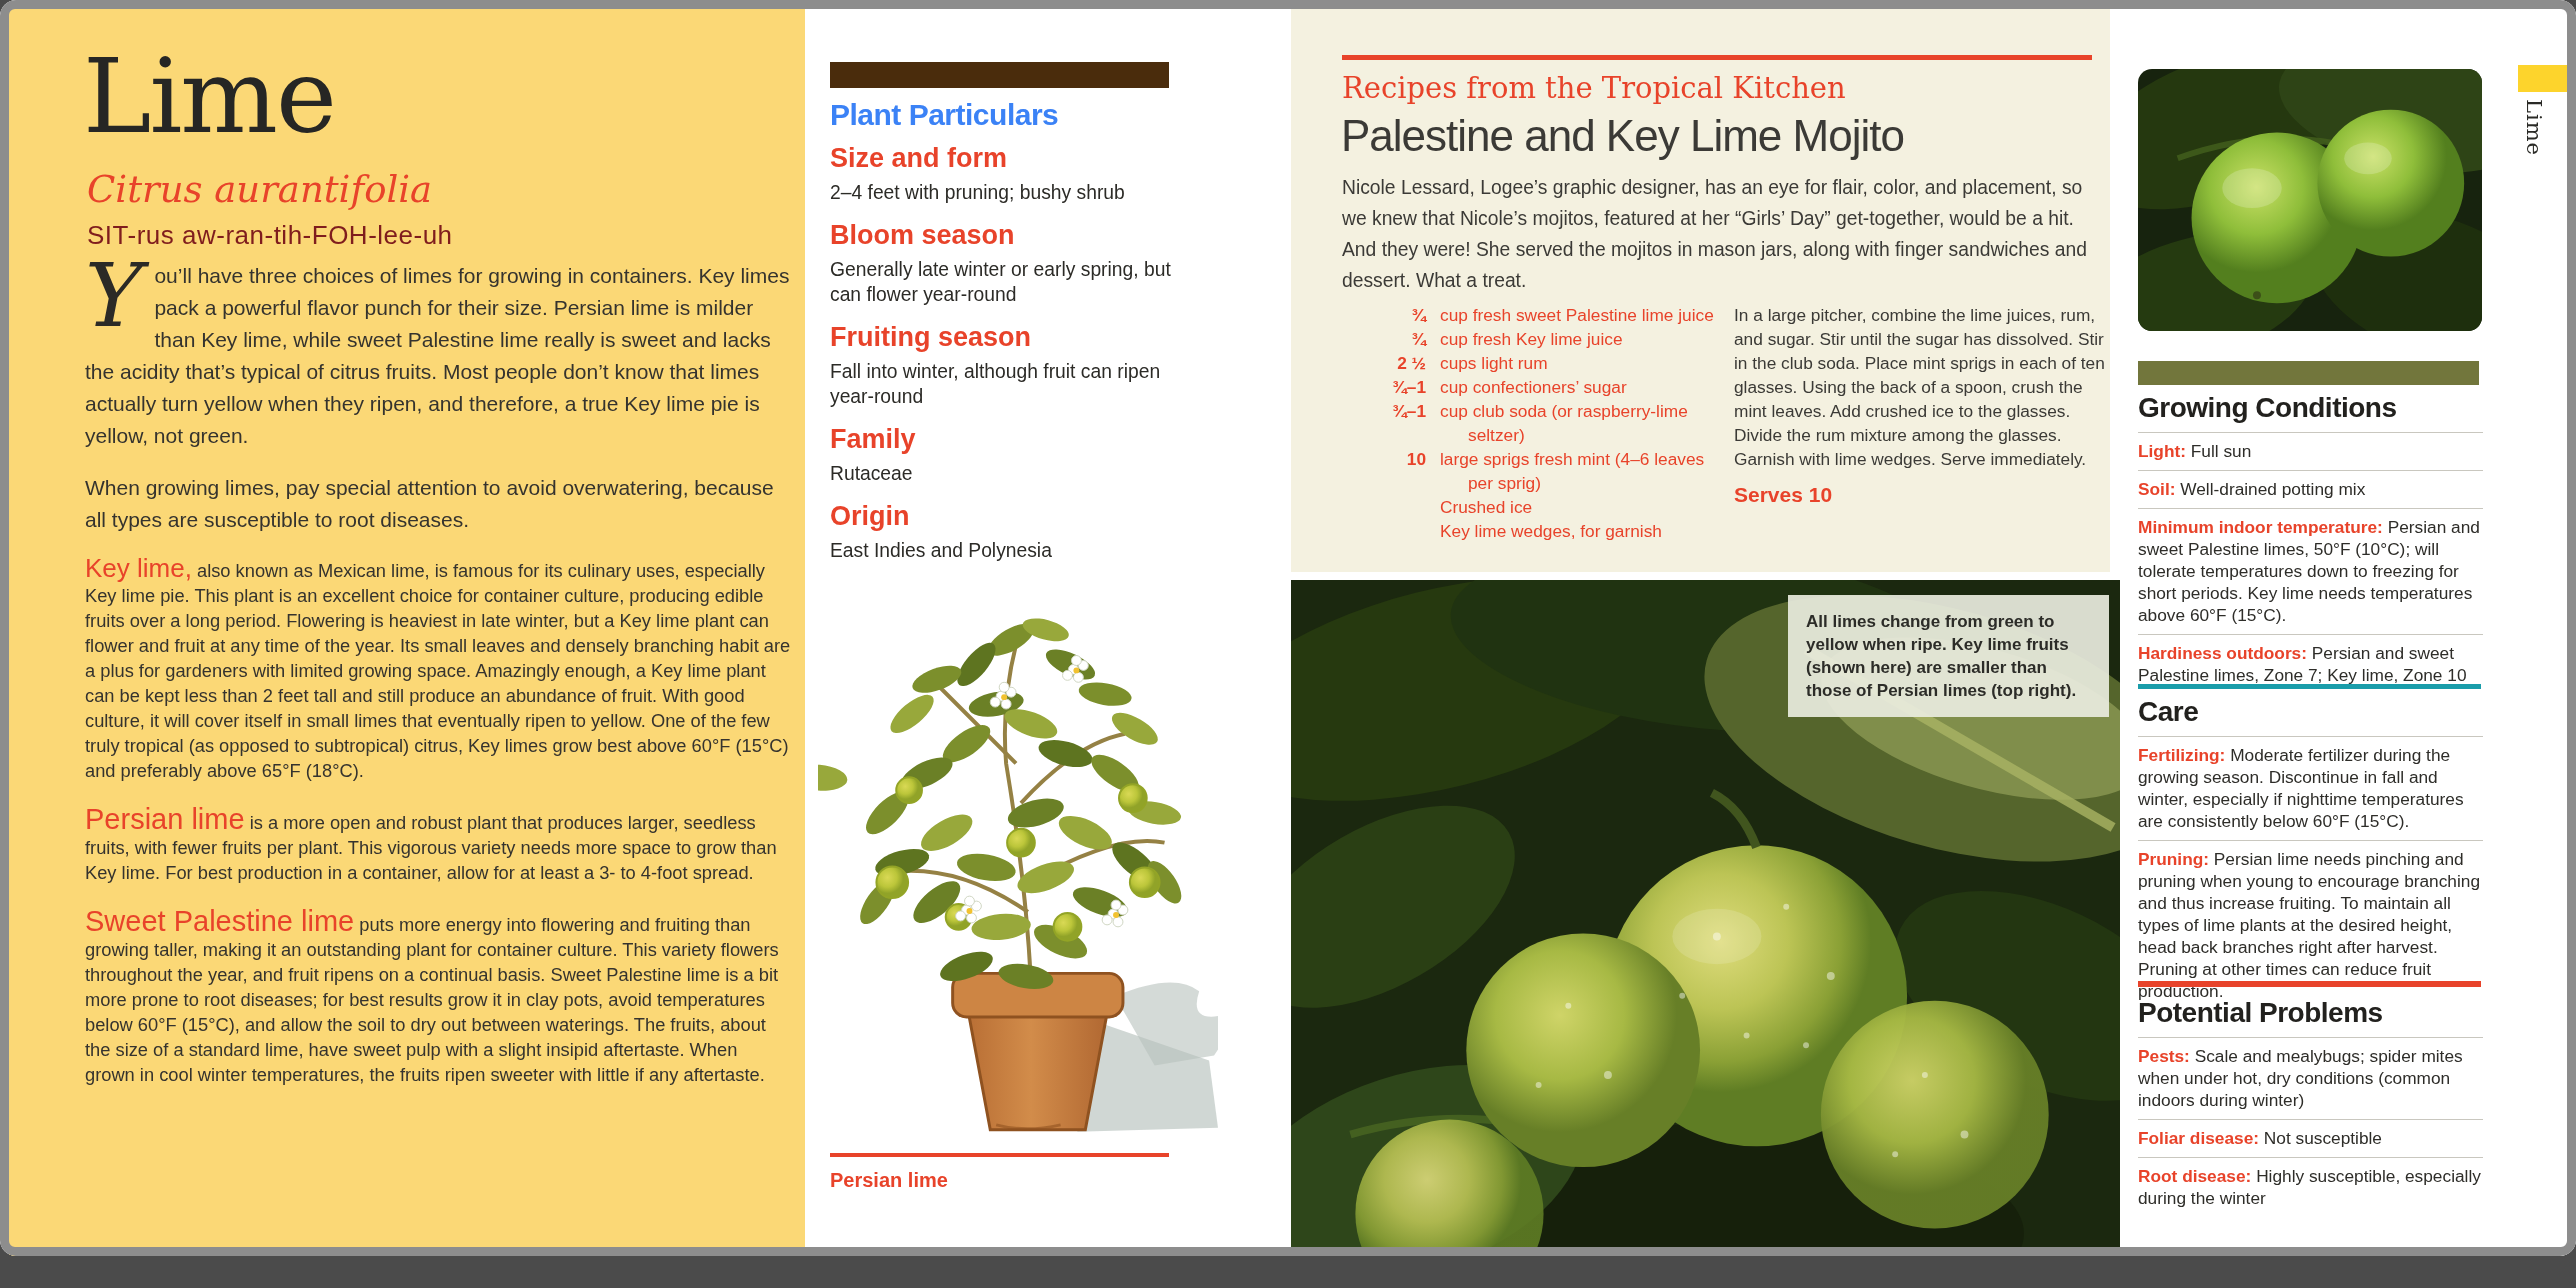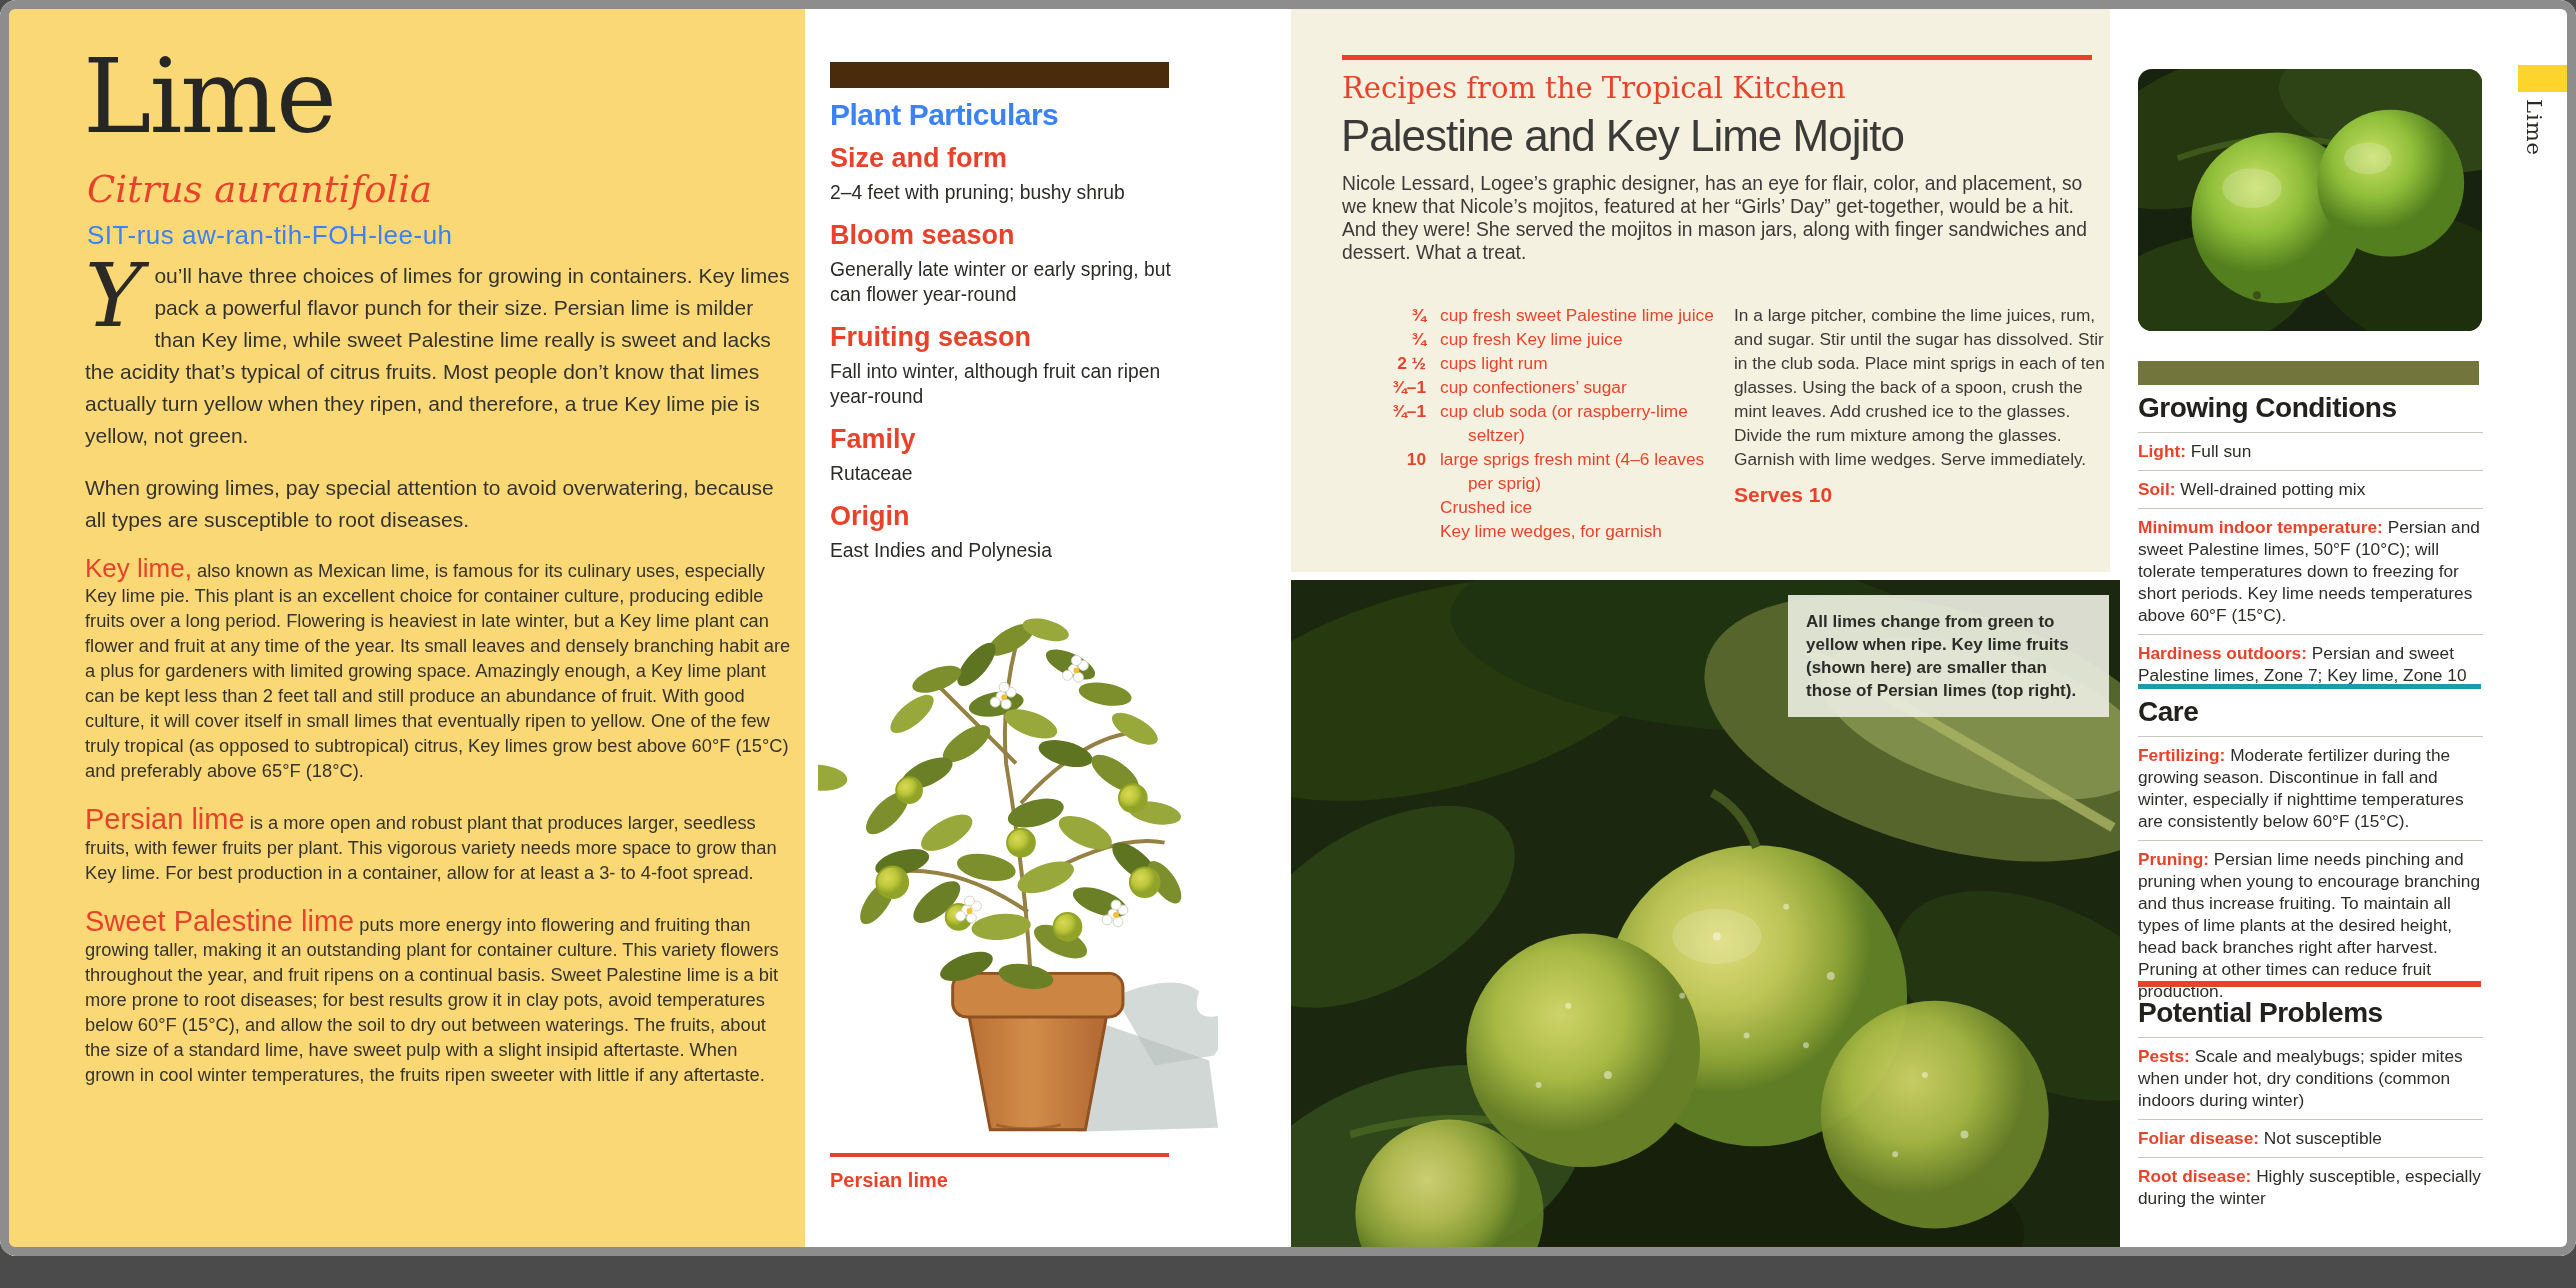--- a/index.html
+++ b/index.html
@@ -8,21 +8,21 @@
   .abs{position:absolute;}
   
   .frame{position:absolute;inset:0;border:9px solid #8d8d8d;border-radius:15px;pointer-events:none;z-index:60;}
   
   .yellow-page{left:9px;top:9px;width:796px;height:1270px;background:#fbd876;}
   .cream-panel{left:1291px;top:9px;width:819px;height:563px;background:#f4f1e0;}
   
   .lime-title{left:83px;top:42px;font-family:"DejaVu Serif",serif;font-size:103px;line-height:1.05;
               color:#262624;letter-spacing:-2px;}
   .species{left:87px;top:168px;font-family:"DejaVu Serif",serif;font-style:italic;font-size:37px;color:#e8432a;}
-  .pron{left:87px;top:220px;font-size:26px;color:#3b82f6;letter-spacing:0.5px;}
+  .pron{left:87px;top:220px;font-size:26px;color:#7f1d1d;letter-spacing:0.5px;}
   .intro{left:85px;top:260px;width:707px;font-size:21px;line-height:32px;color:#35332e;}
   .intro p{margin:0 0 20px 0;}
   .dropcap{float:left;font-family:"DejaVu Serif",serif;font-style:italic;font-size:87px;line-height:61px;
            padding:6px 12px 0 0;color:#2b2a26;}
   .varieties{left:85px;top:555px;width:707px;font-size:18.3px;line-height:25px;color:#35332e;}
   .varieties p{margin:0 0 22px 0;}
   .lead{color:#e8432a;font-size:29px;line-height:1;}
   .lead.small{font-size:26px;}
   .pageno{font-size:25px;font-weight:bold;color:#e8432a;margin-top:28px;}
   .pn-left{left:87px;top:1229px;}
@@ -34,21 +34,21 @@
   .pp-item{margin-bottom:15px;}
   .pp-label{font-size:27px;font-weight:bold;color:#e8432a;margin-bottom:3px;}
   .pp-value{font-size:19.3px;line-height:25px;color:#2c2b27;margin-top:6px;}
   .illo{left:818px;top:585px;width:400px;height:551px;}
   .illo-rule{left:830px;top:1153px;width:339px;height:4px;background:#e8432a;}
   .illo-cap{left:830px;top:1169px;font-size:20px;font-weight:bold;color:#e8432a;}
   
   .r-rule{left:1342px;top:55px;width:750px;height:5px;background:#e8432a;}
   .r-kicker{left:1342px;top:71px;font-family:"DejaVu Serif",serif;font-size:29px;color:#e8432a;}
   .r-title{left:1341px;top:111px;font-size:44px;font-weight:normal;color:#3b3a36;letter-spacing:-1px;}
-  .r-intro{left:1342px;top:172px;width:753px;font-size:19.3px;line-height:23px;color:#3b3a36;}
+  .r-intro{left:1342px;top:172px;width:753px;font-size:19.3px;line-height:31px;color:#3b3a36;}
   .r-ings{left:1343px;top:303px;width:388px;color:#e8432a;font-size:17.3px;line-height:24px;}
   .ing-row{display:flex;}
   .ing-qty{width:83px;text-align:right;padding-right:14px;font-weight:bold;flex:none;}
   .ing-text{flex:1;padding-left:28px;text-indent:-28px;}
   .r-steps{left:1734px;top:303px;width:376px;font-size:17.3px;line-height:24px;color:#3b3a36;}
   .r-serves{margin-top:12px;font-size:21px;font-weight:bold;color:#e8432a;}
   
   .big-photo{left:1291px;top:580px;width:829px;height:699px;}
   .photo-cap{left:1788px;top:595px;width:321px;background:rgba(233,235,222,0.92);padding:15px 18px;
              box-sizing:border-box;font-size:17px;line-height:23px;font-weight:bold;color:#2c2c28;}

